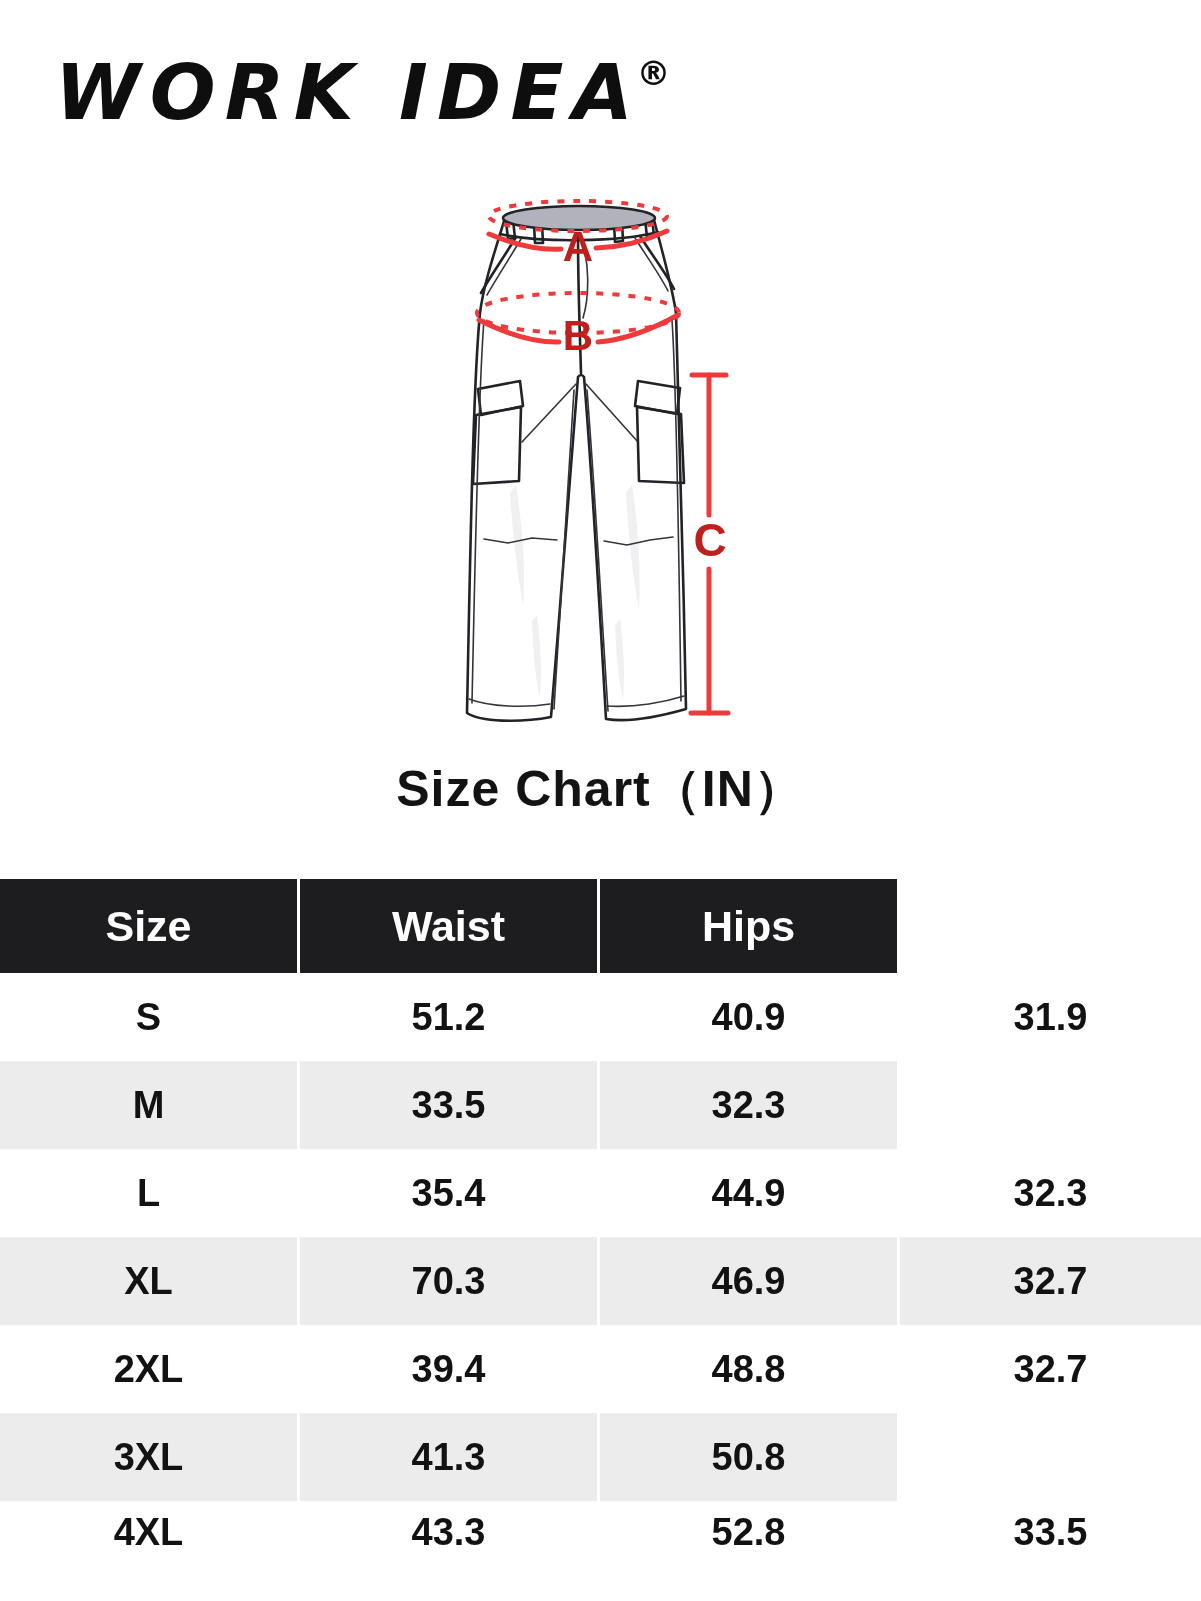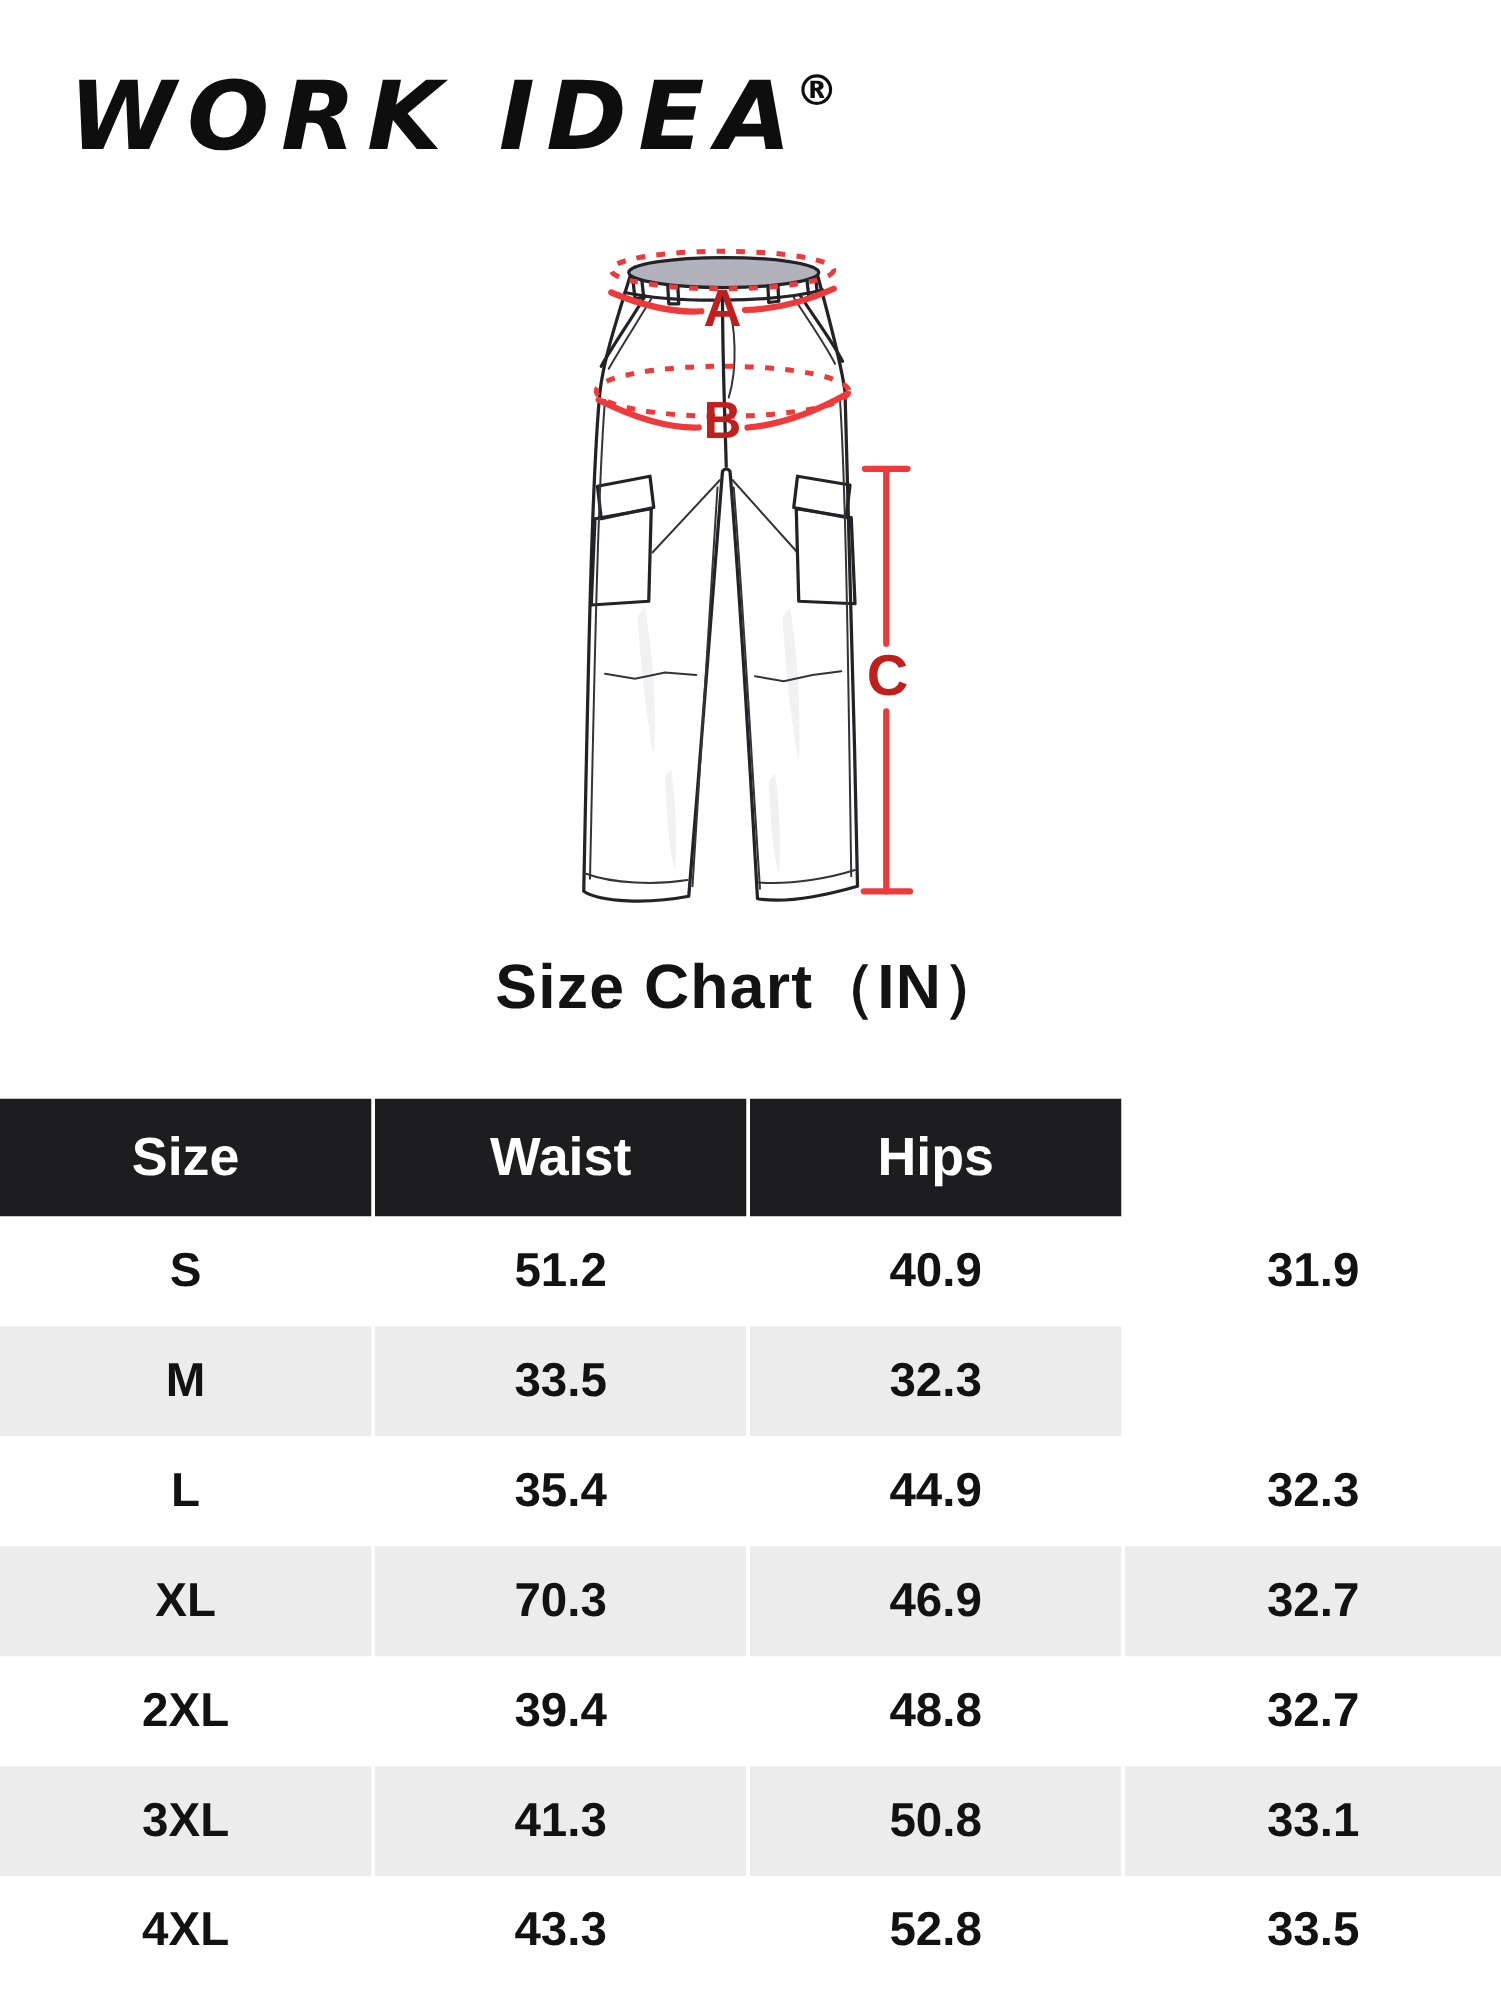--- a/index.html
+++ b/index.html
@@ -41,21 +41,21 @@
   
   .size-table{position:absolute;left:0;top:858px;width:1201px;background:#ffffff;}
   .t-row{display:grid;grid-template-columns:297px 297px 297px 301px;column-gap:3px;}
   .t-head{height:115px;}
   .t-head .cell{
     background:var(--header-bg);color:var(--header-text);
     font-size:43px;font-weight:bold;margin-top:21px;
   }
   .t-body-row{height:88px;}
   .t-body-row:last-child{height:104px;align-items:start;}
-  .t-body-row:last-child .cell{padding-top:22px;align-items:flex-start;}
+  .t-body-row:last-child .cell{padding-top:10px;align-items:flex-start;}
   .cell{
     display:flex;align-items:center;justify-content:center;
     font-size:38px;font-weight:bold;color:#121212;
   }
   .t-body-row.alt .cell{background:var(--row-alt-bg);}
 </style>
 </head>
 <body>
 
 <div class="logo">
@@ -179,21 +179,20 @@
   <div class="t-row t-body-row">
     <div class="cell">2XL</div>
     <div class="cell">39.4</div>
     <div class="cell">48.8</div>
     <div class="cell">32.7</div>
   </div>
   <div class="t-row t-body-row alt">
     <div class="cell">3XL</div>
     <div class="cell">41.3</div>
     <div class="cell">50.8</div>
-    <div class="cell">33.1</div>
   </div>
   <div class="t-row t-body-row">
     <div class="cell">4XL</div>
     <div class="cell">43.3</div>
     <div class="cell">52.8</div>
     <div class="cell">33.5</div>
   </div>
 </div>
 
 </body></html>

